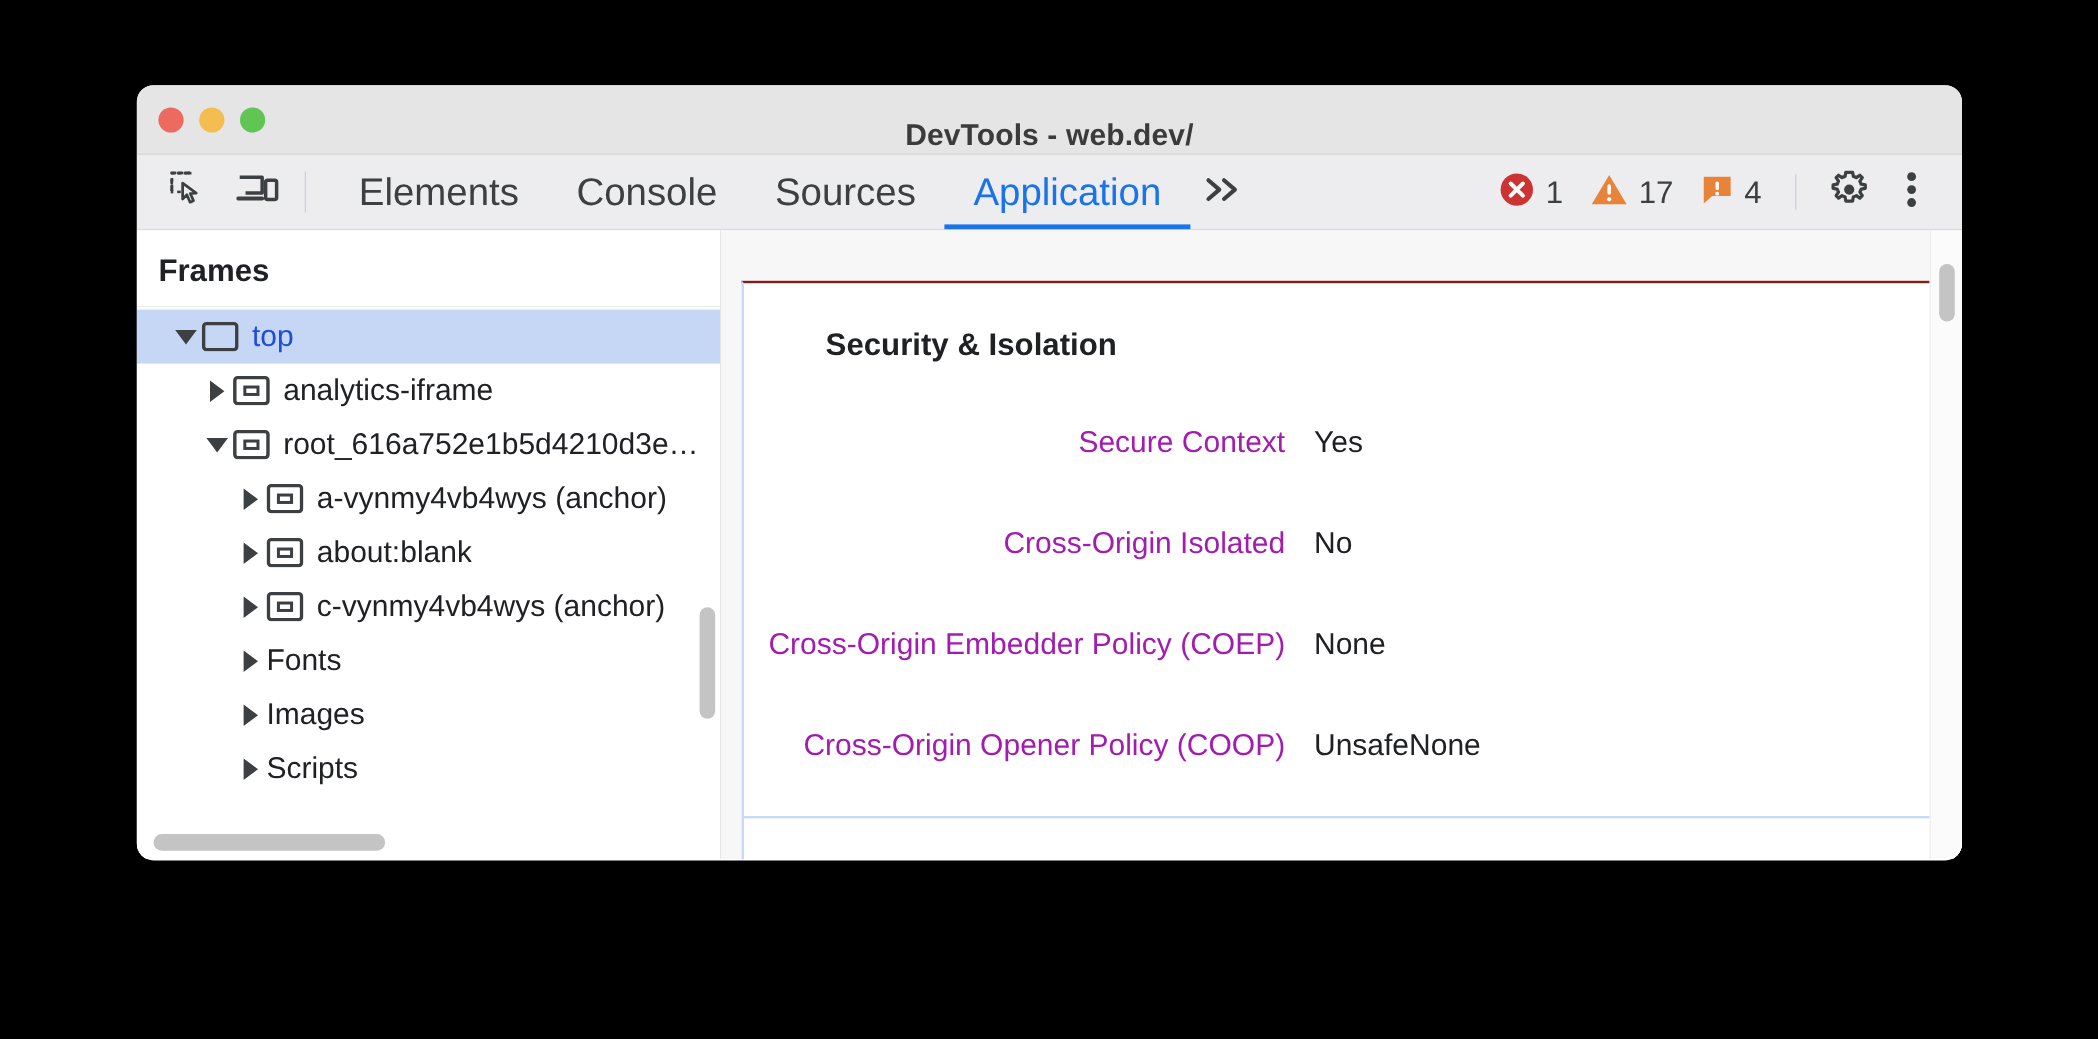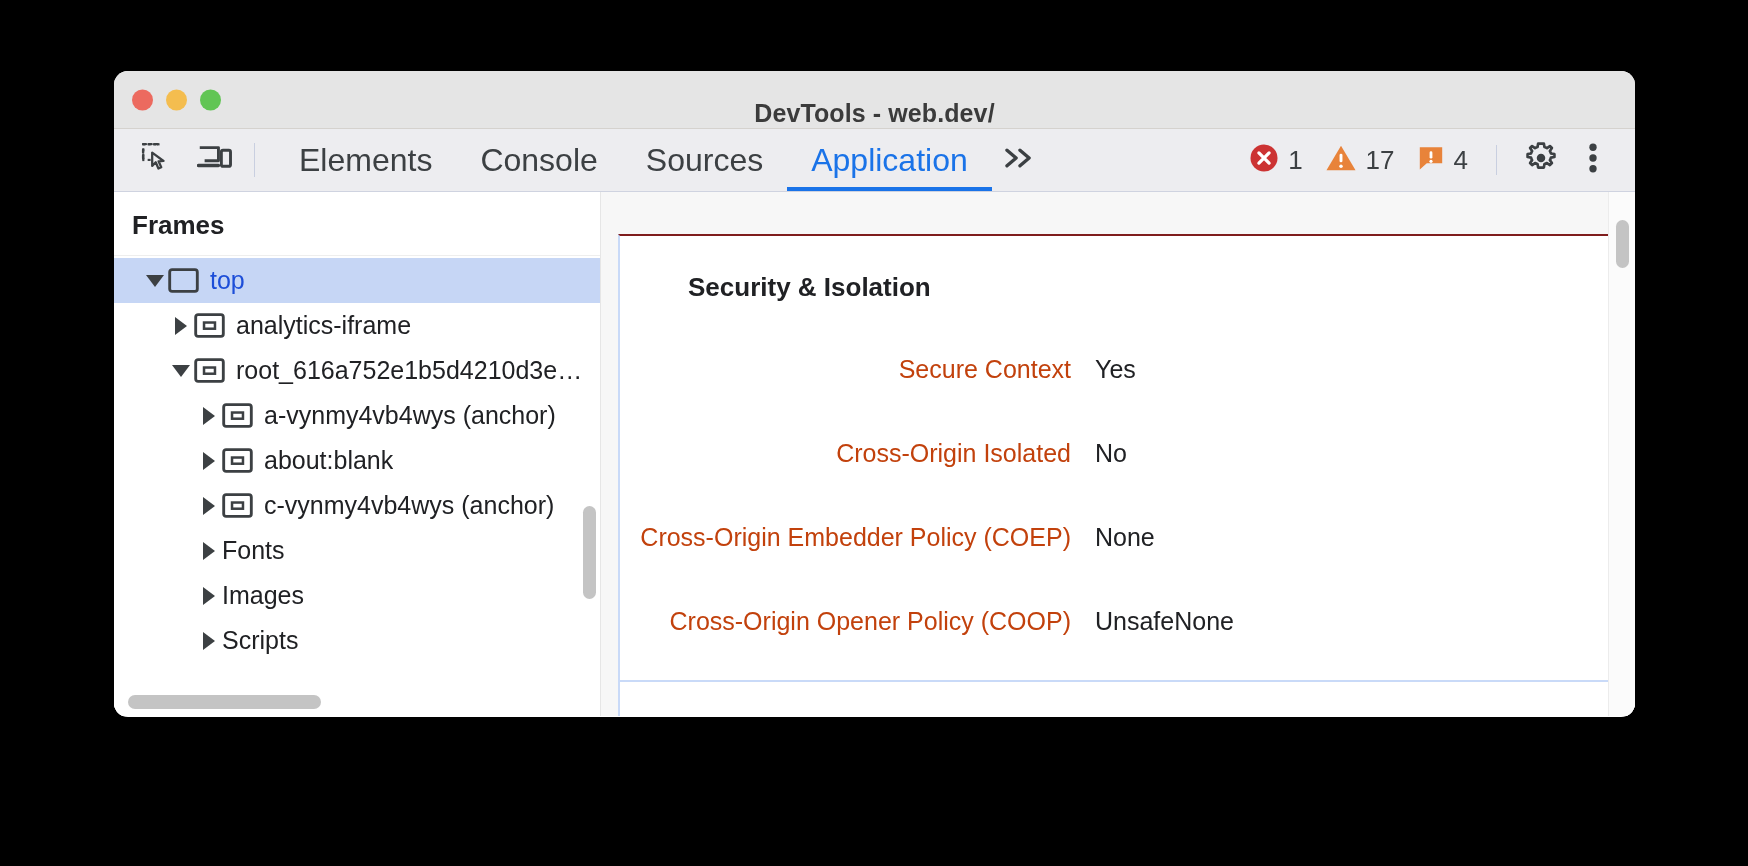--- a/index.html
+++ b/index.html
@@ -256,21 +256,21 @@
   .kv-row {
     display: flex;
     align-items: baseline;
     margin-bottom: 55px;
   }
   .kv-key {
     width: 475px;
     flex: 0 0 475px;
     text-align: right;
     font-size: 25px;
-    color: #c2410c;
+    color: #a21caf;
     padding-right: 24px;
   }
   .kv-val {
     font-size: 25px;
     color: #202124;
   }
   .card-footline {
     position: absolute;
     left: 0; right: 0;
     bottom: 64px;

